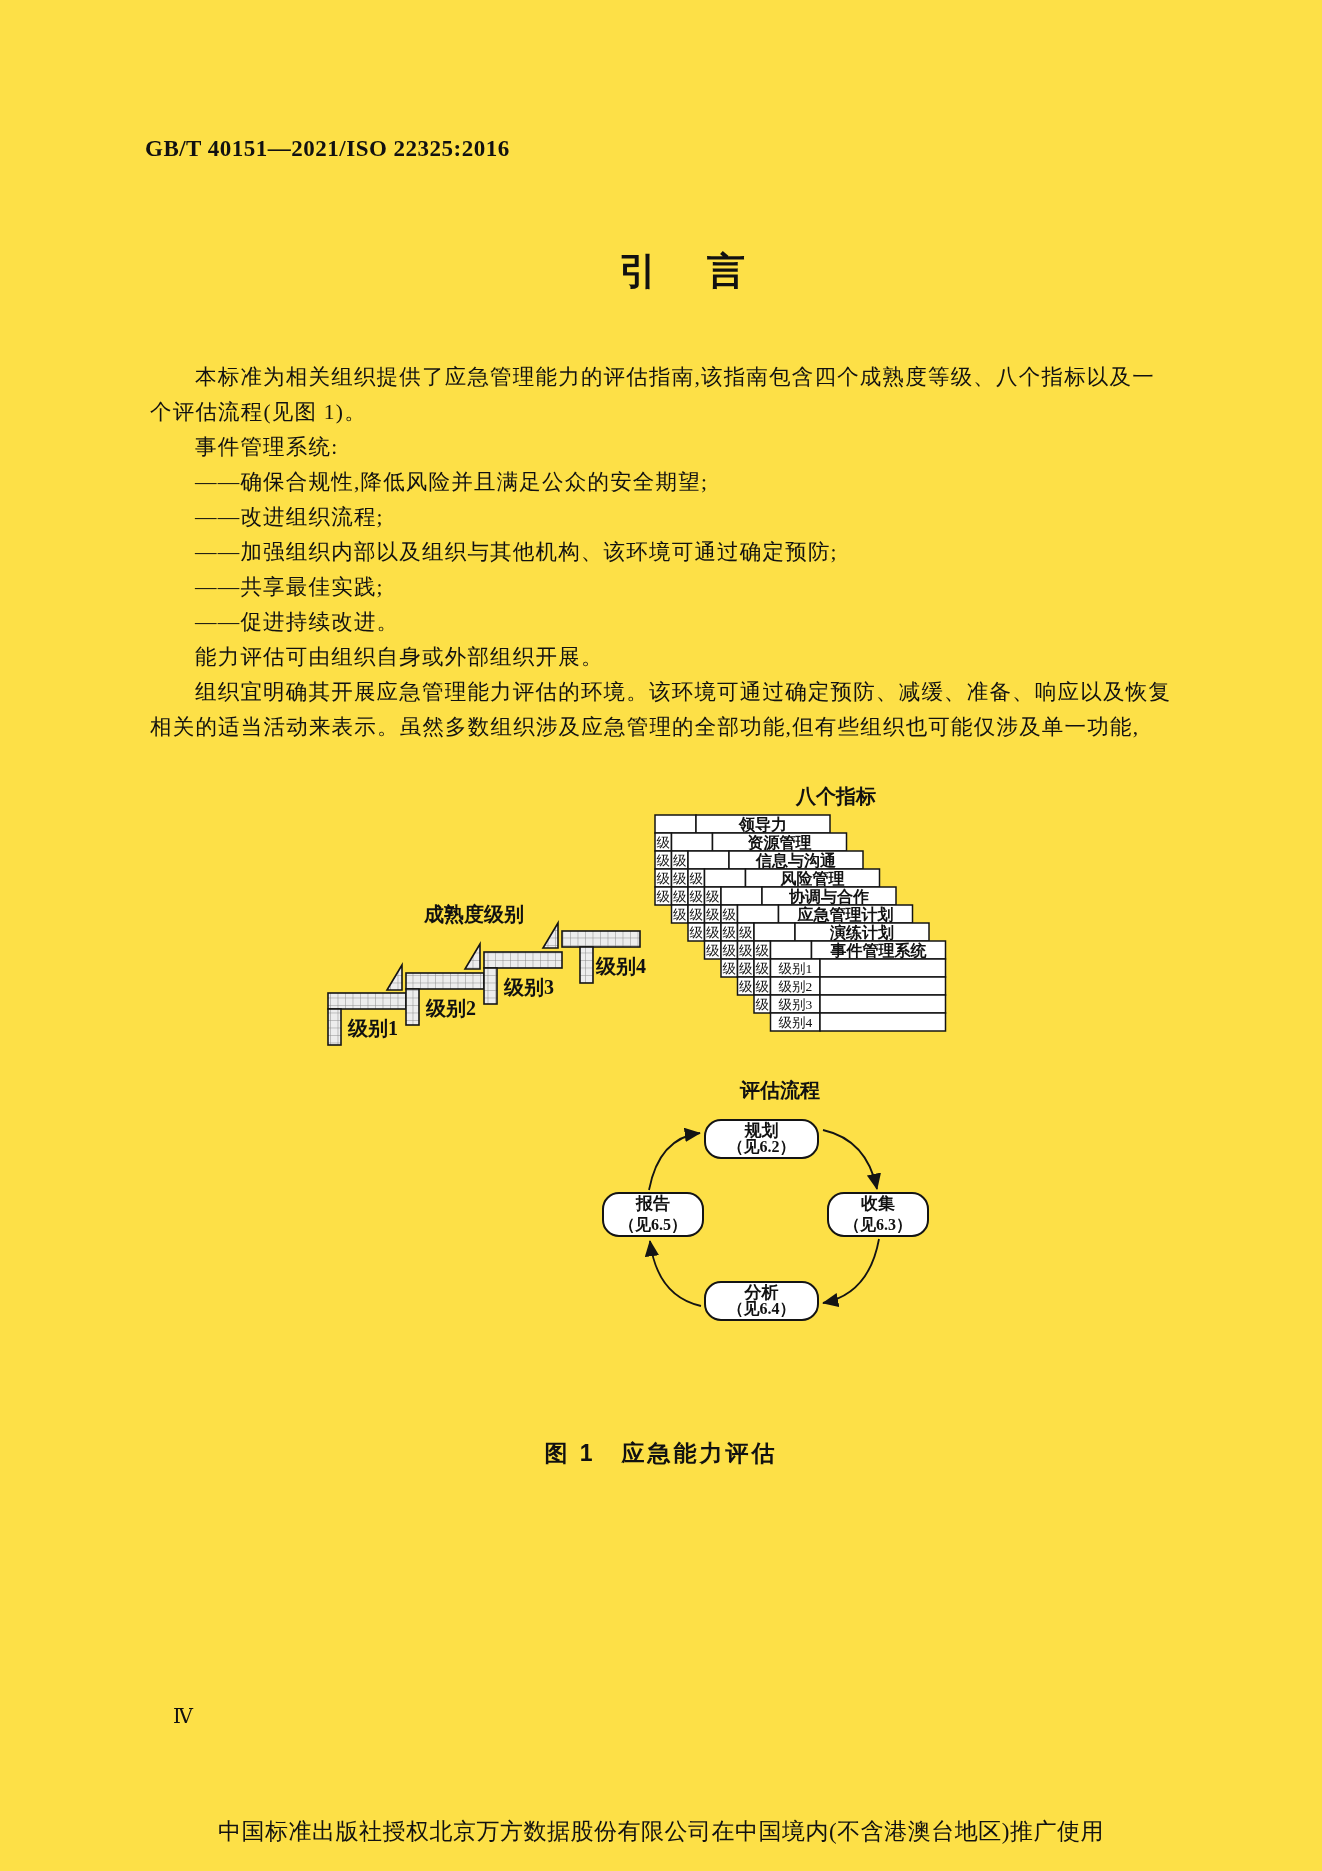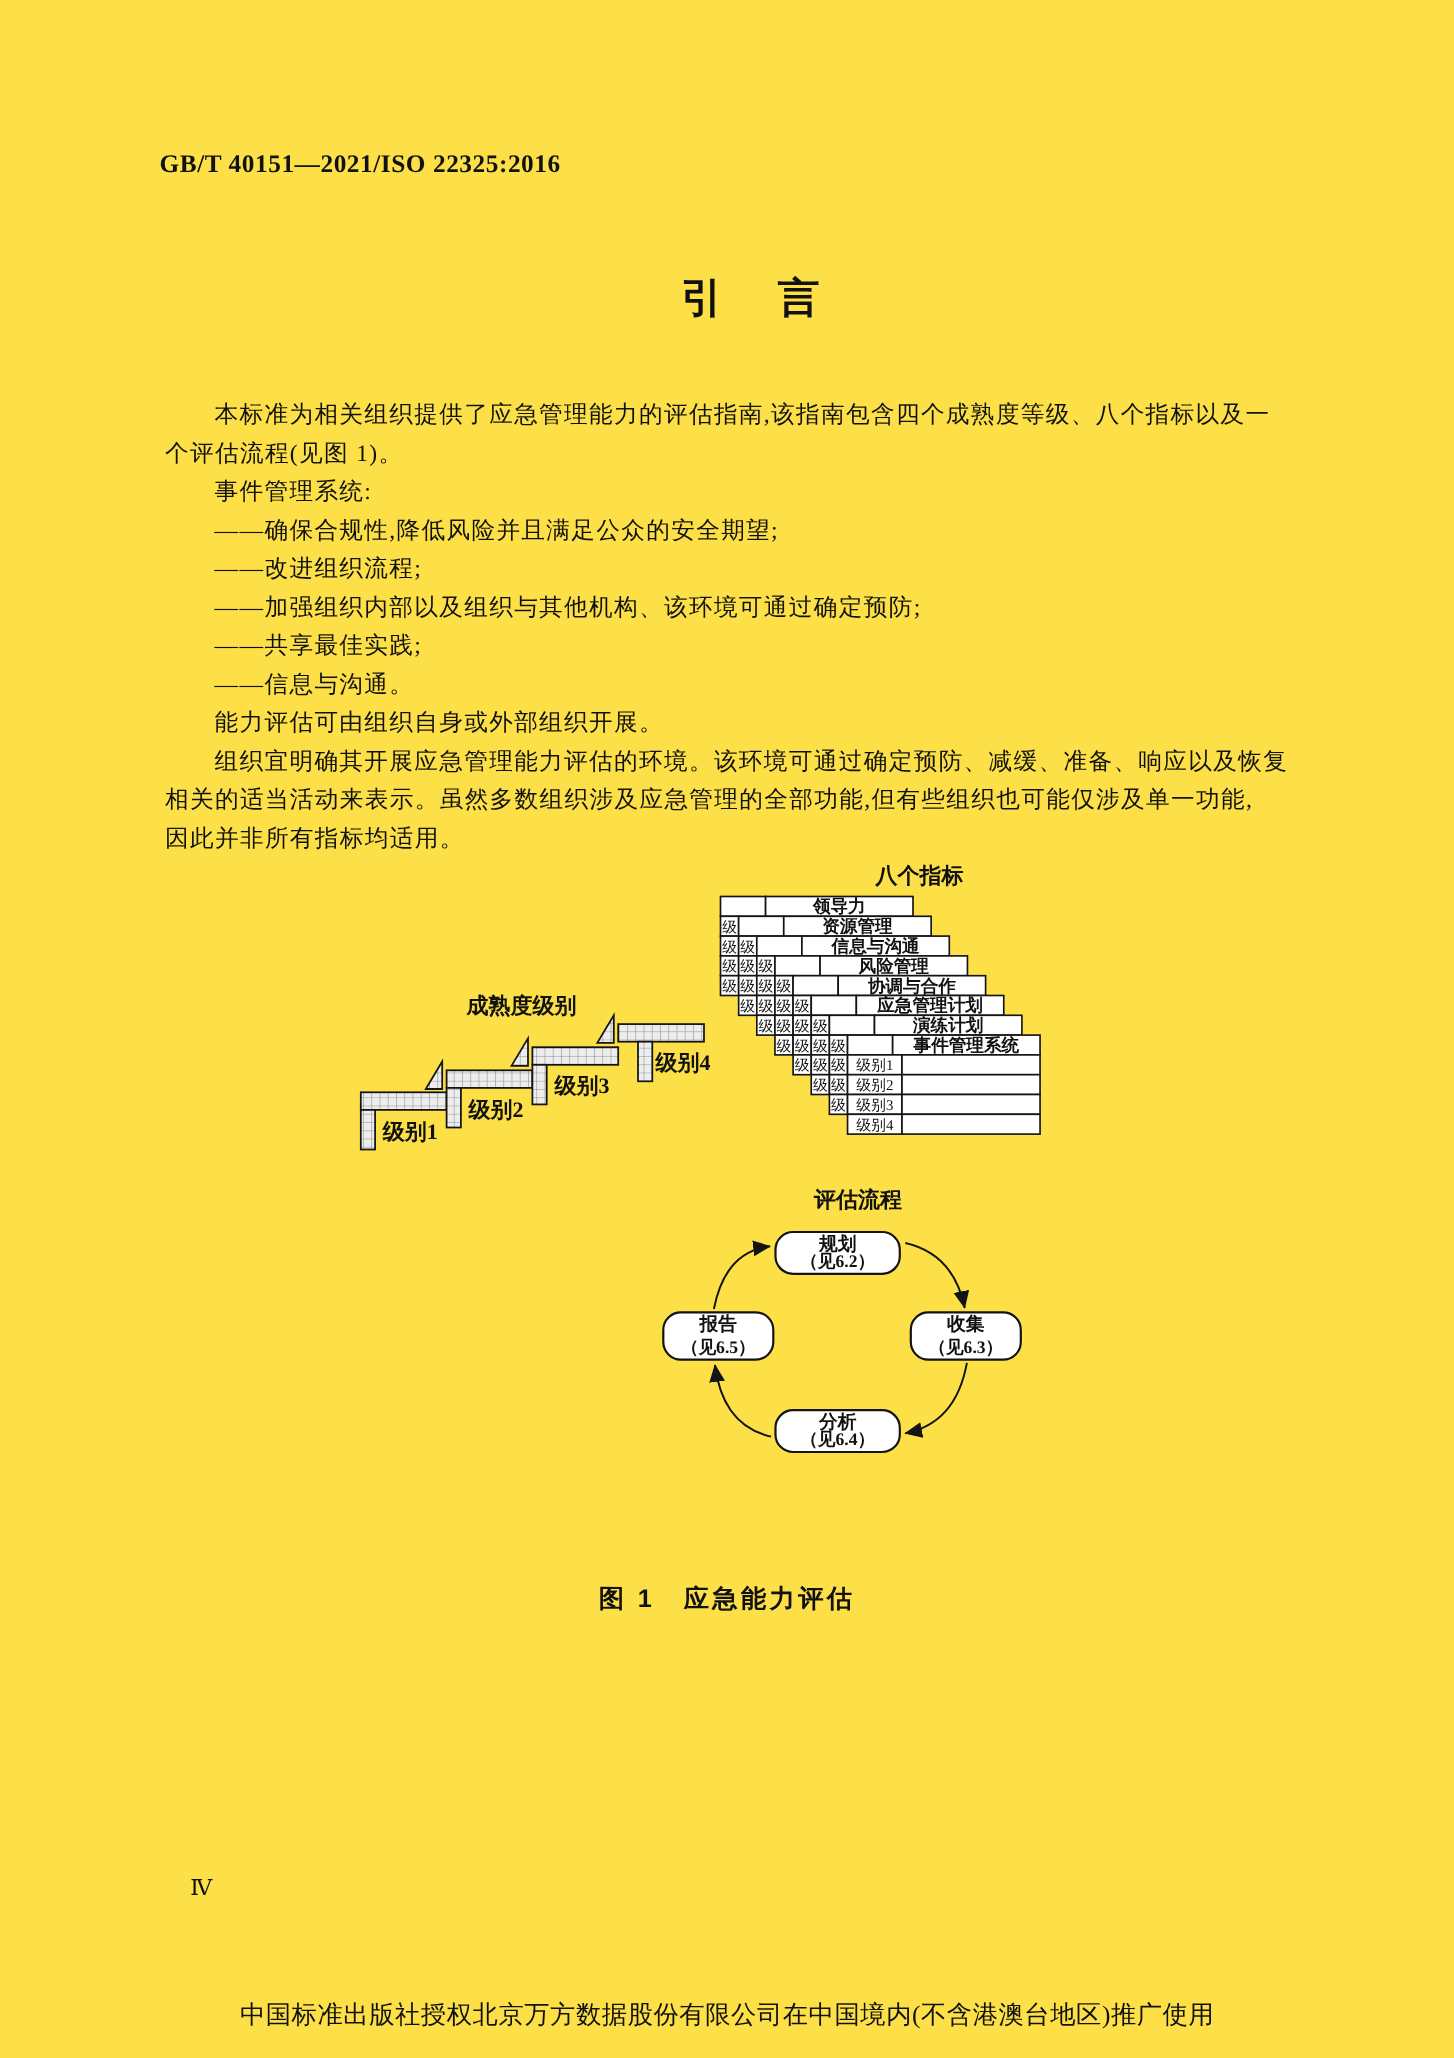--- a/index.html
+++ b/index.html
@@ -40,25 +40,24 @@
   <div class="doc-title">引　言</div>
 
   <div class="body-lines">
       <div class="body-line ind">本标准为相关组织提供了应急管理能力的评估指南,该指南包含四个成熟度等级、八个指标以及一</div>
       <div class="body-line">个评估流程(见图 1)。</div>
       <div class="body-line ind">事件管理系统:</div>
       <div class="body-line ind">——确保合规性,降低风险并且满足公众的安全期望;</div>
       <div class="body-line ind">——改进组织流程;</div>
       <div class="body-line ind">——加强组织内部以及组织与其他机构、该环境可通过确定预防;</div>
       <div class="body-line ind">——共享最佳实践;</div>
-      <div class="body-line ind">——信息与沟通。</div>
+      <div class="body-line ind">——促进持续改进。</div>
       <div class="body-line ind">能力评估可由组织自身或外部组织开展。</div>
       <div class="body-line ind">组织宜明确其开展应急管理能力评估的环境。该环境可通过确定预防、减缓、准备、响应以及恢复</div>
       <div class="body-line">相关的适当活动来表示。虽然多数组织涉及应急管理的全部功能,但有些组织也可能仅涉及单一功能,</div>
-      <div class="body-line">因此并非所有指标均适用。</div>
     </div>
 
   <svg class="fig-svg" width="1322" height="565" viewBox="0 778 1322 565">
     <defs>
       <pattern id="gridpat" width="7.5" height="7.5" patternUnits="userSpaceOnUse">
         <rect width="7.5" height="7.5" fill="#ededed"></rect>
         <path d="M7.5 0 H0 V7.5" stroke="#8b8b8b" stroke-width="1" fill="none"></path>
       </pattern>
       <marker id="arr" markerWidth="11" markerHeight="9" refX="8.5" refY="4" orient="auto">
         <path d="M0,0 L9,4 L0,8 z" fill="#141414"></path>

